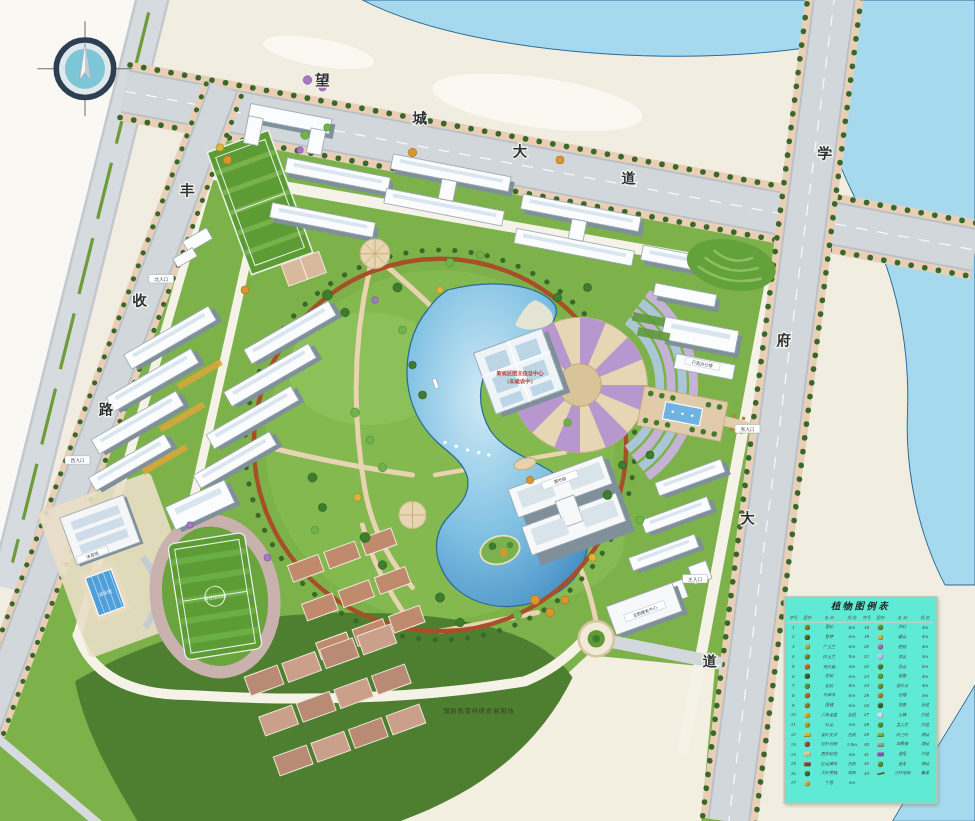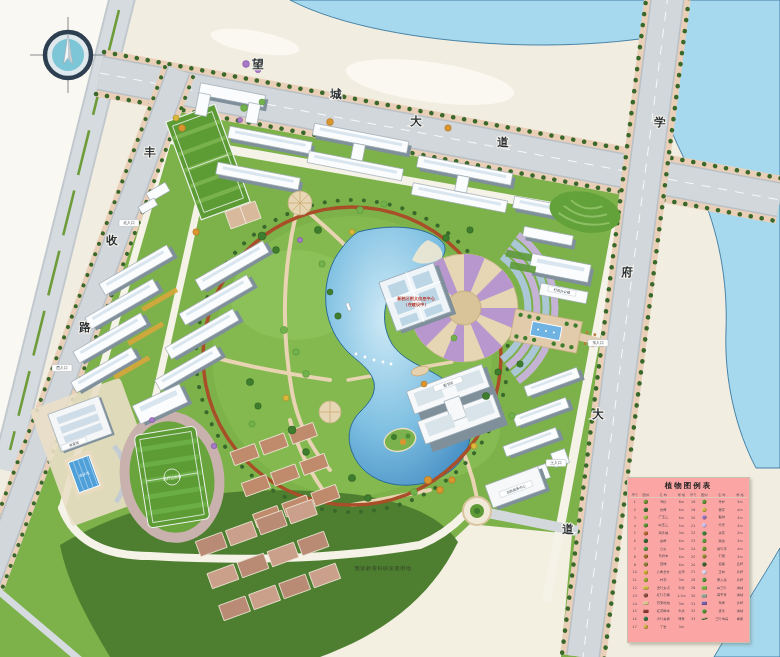--- a/index.html
+++ b/index.html
@@ -7,21 +7,21 @@
          font-family:"DejaVu Sans","Liberation Sans",sans-serif;}
   svg text{font-family:"DejaVu Sans","Liberation Sans",sans-serif;}
   .roadchar{font-size:11.5px;font-weight:bold;fill:#2b3034;paint-order:stroke;stroke:#f3f1ea;stroke-width:2px;text-anchor:middle;}
   .badge-t{font-size:3.8px;fill:#3a3f44;text-anchor:middle;}
   .plate-t{font-size:3.4px;fill:#35404a;text-anchor:middle;}
   .tiny-w{font-size:3.6px;fill:#ffffff;text-anchor:middle;}
   .redtxt{font-size:4.2px;fill:#b63a2e;font-weight:bold;text-anchor:middle;}
   .landtxt{font-size:5.2px;fill:#33402a;text-anchor:middle;letter-spacing:.5px;}
   
   #legend{position:absolute;left:627px;top:477px;width:121px;height:164px;
-          background:#fca5a5;border:1px solid #c9c2ae;box-shadow:1.5px 2px 3px rgba(90,90,80,.35);}
+          background:#5eead4;border:1px solid #c9c2ae;box-shadow:1.5px 2px 3px rgba(90,90,80,.35);font-style:italic;}
   .lg-inner{width:242px;height:328px;transform:scale(.5);transform-origin:0 0;padding:2px 4px;box-sizing:border-box;}
   .lg-title{text-align:center;font-size:15px;font-weight:bold;color:#222;letter-spacing:4px;padding:3px 0 4px;}
   table.lg{width:100%;border-collapse:collapse;table-layout:fixed;}
   table.lg th{font-size:6.5px;font-weight:normal;color:#555;border-bottom:1px solid #d8d2c2;padding:1px 0;}
   table.lg td{font-size:6.5px;color:#444;text-align:center;height:15.6px;padding:0;white-space:nowrap;overflow:hidden;}
   table.lg col.c-no{width:8%;} table.lg col.c-sym{width:11%;} table.lg col.c-name{width:19%;} table.lg col.c-spec{width:12%;}
   .sym{display:inline-block;width:9px;height:9px;border-radius:50%;box-shadow:inset -1px -1px 1px rgba(0,0,0,.35), inset 1px 1px 1px rgba(255,255,255,.45);vertical-align:middle;}
   .sym.rect{border-radius:2px;width:11px;height:7px;}
   .sym.line{border-radius:1px;width:12px;height:3px;transform:rotate(-12deg);}
 </style>

